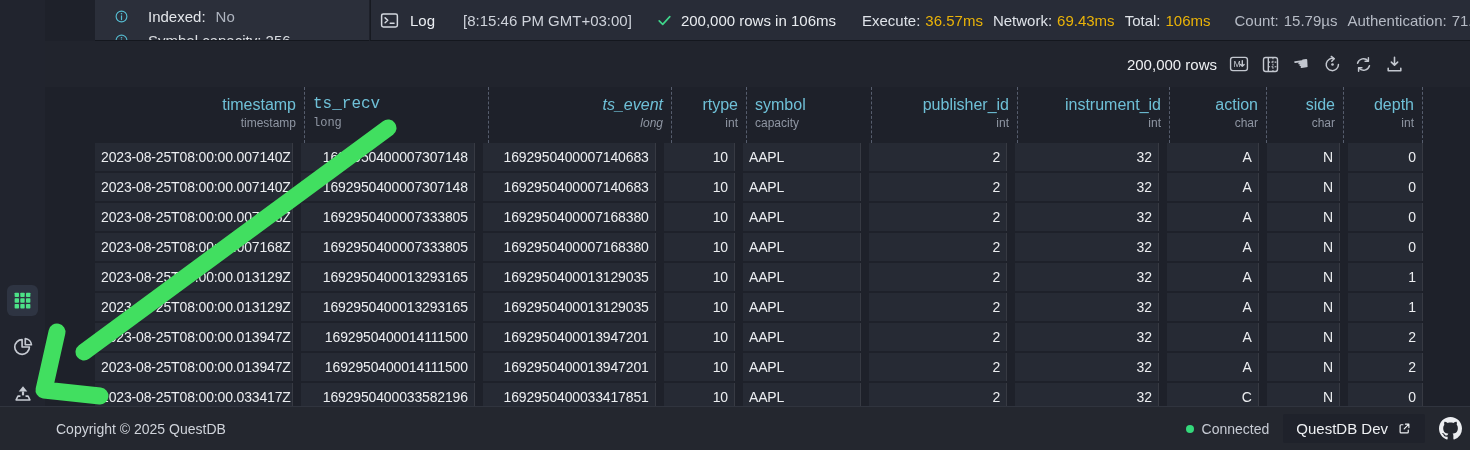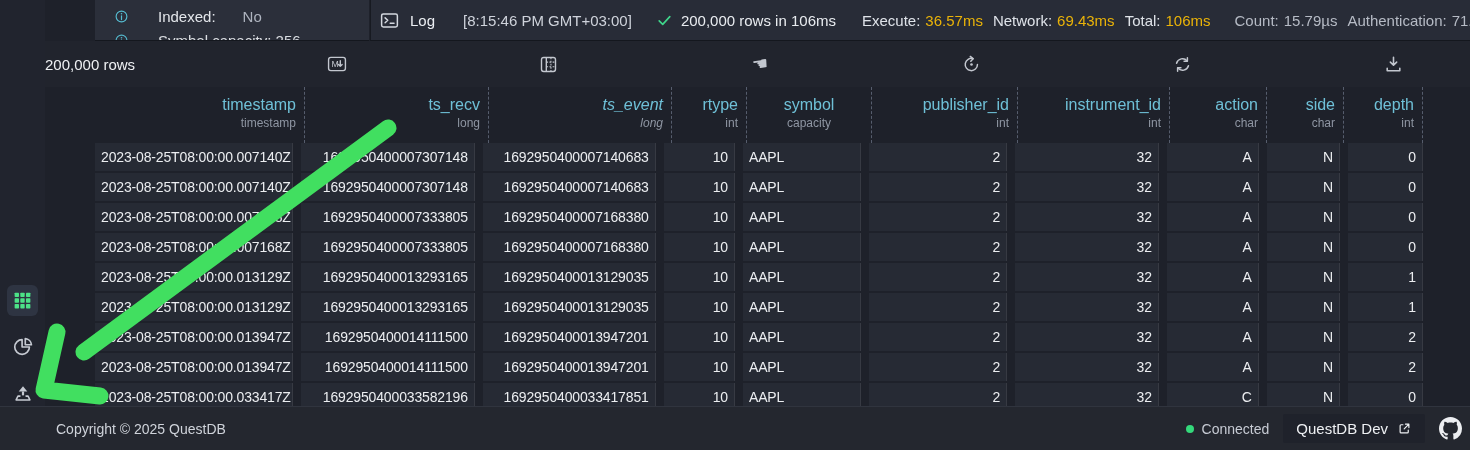--- a/index.html
+++ b/index.html
@@ -19,22 +19,22 @@
   .side-btn svg { display:block; }
 
   
   .indexed-panel {
     position:absolute; left:95px; top:0; width:274px; height:41px;
     background:#2b2f3a; overflow:hidden; border-bottom:1px solid #14171e;
   }
   .info-line { display:flex; align-items:center; padding-left:18px; }
   .info-line.first { padding-top:8px; }
   .info-line.second { margin-top:7px; opacity:.95; }
-  .info-label { margin-left:28px; font-size:15px; color:#e3e6ea; }
-  .info-value { margin-left:27px; font-size:15px; color:#aeb4bf; }
+  .info-label { margin-left:18px; font-size:15px; color:#e3e6ea; }
+  .info-value { margin-left:10px; font-size:15px; color:#aeb4bf; }
 
   .log-bar {
     position:absolute; left:370px; top:0; right:0; height:41px;
     background:#282c37; border-bottom:1px solid #14171e; border-left:1px solid #171a21;
     display:flex; align-items:center; padding-left:8px;
     color:#dfe3e9; font-size:15px; white-space:nowrap;
   }
   .log-icon { margin:0 10px 0 0; display:flex; }
   .log-label { color:#eceff3; }
   .log-time { margin-left:28px; color:#cfd3db; }
@@ -43,21 +43,21 @@
   .metrics { margin-left:26px; display:flex; align-items:center; }
   .metric-label { color:#dfe3e9; margin-right:5px; }
   .metric-value { color:#eab308; margin-right:10px; }
   .metrics-secondary { margin-left:14px; display:flex; align-items:center; }
   .metric2-label { color:#b6bbc5; margin-right:5px; }
   .metric2-value { color:#b6bbc5; margin-right:10px; }
 
   
   .toolbar {
     position:absolute; left:45px; right:0; top:41px; height:46px;
-    background:#21242d; display:flex; align-items:center; justify-content:space-between;
+    background:#21242d; display:flex; align-items:center; justify-content:flex-end;
     gap:9px; padding-right:65px;
   }
   .row-count { font-size:15px; color:#eef0f3; margin-right:2px; }
   .tool-icon { width:22px; height:22px; display:flex; align-items:center; justify-content:center; color:#c3c7cf; cursor:pointer; }
   .hand-glyph { font-size:18px; color:#c3c7cf; transform:scaleX(-1) rotate(8deg); line-height:1; }
 
   
   .grid { position:absolute; left:95px; top:87px; width:1328px; }
   .grid-header { display:flex; height:56px; }
   .th { padding:7px 8px 0 8px; border-right:1px dashed #565d6d; }
@@ -219,33 +219,33 @@
       </svg>
     </span>
   </div>
 
   <div class="grid">
     <div class="grid-header">
         <div class="th" style="width: 210px; text-align: right;">
           <div class="th-name">timestamp</div>
           <div class="th-type">timestamp</div>
         </div>
-        <div class="th" style="width: 184px; text-align: right;">
+        <div class="th" style="width: 184px;  font-family: Liberation Mono, monospace;">
           <div class="th-name">ts_recv</div>
           <div class="th-type">long</div>
         </div>
         <div class="th" style="width: 183px; text-align: right; font-style: italic;">
           <div class="th-name">ts_event</div>
           <div class="th-type">long</div>
         </div>
         <div class="th" style="width: 75px; text-align: right;">
           <div class="th-name">rtype</div>
           <div class="th-type">int</div>
         </div>
-        <div class="th" style="width: 125px; text-align: center;">
+        <div class="th" style="width: 125px; text-align: left;">
           <div class="th-name">symbol</div>
           <div class="th-type">capacity</div>
         </div>
         <div class="th" style="width: 146px; text-align: right;">
           <div class="th-name">publisher_id</div>
           <div class="th-type">int</div>
         </div>
         <div class="th" style="width: 152px; text-align: right;">
           <div class="th-name">instrument_id</div>
           <div class="th-type">int</div>

